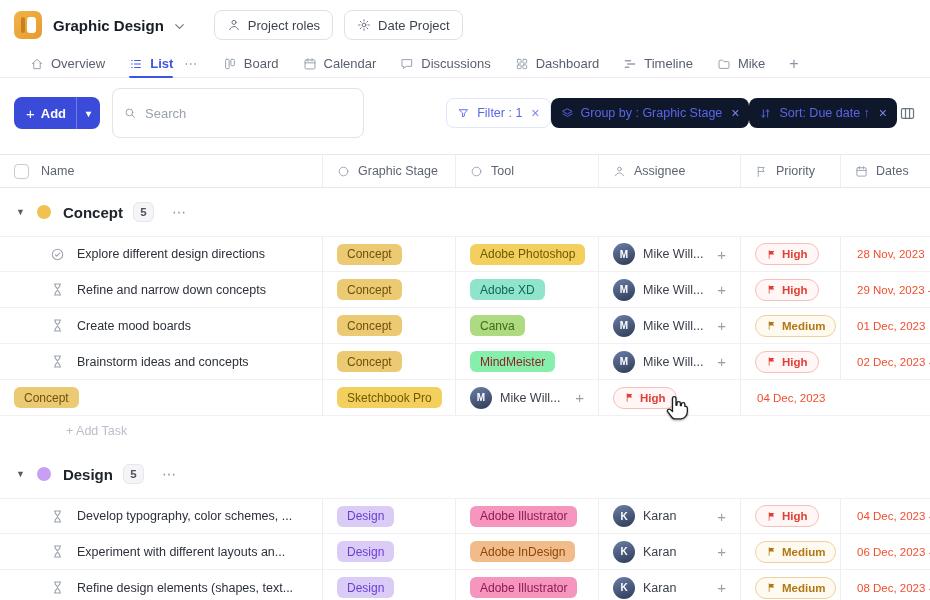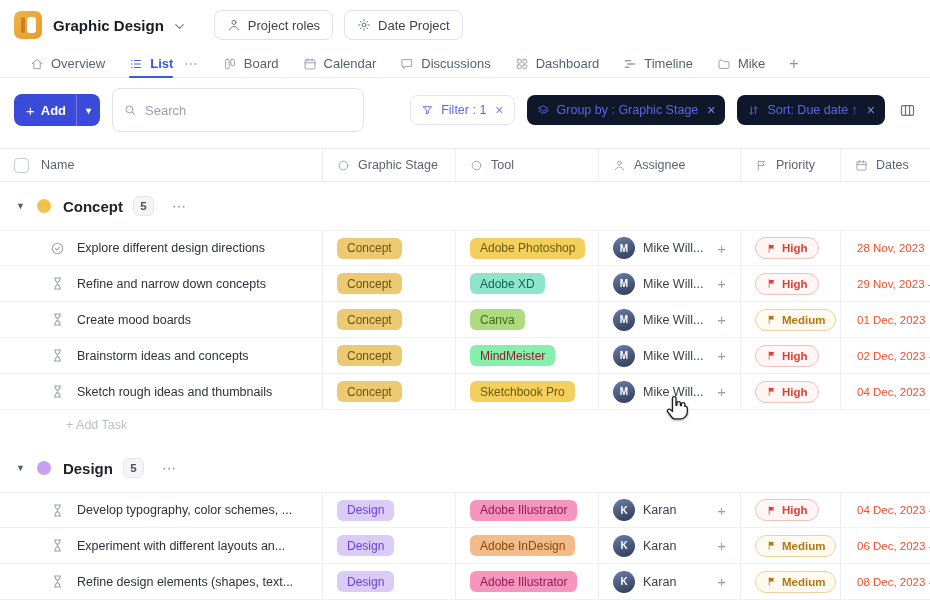--- a/index.html
+++ b/index.html
@@ -29,24 +29,24 @@
   .tab.active::after { content:""; position:absolute; left:0; right:0; bottom:-1px; height:2.5px; background:#3d56df; border-radius:2px; }
   .tab-dots { color:#8a93a5; margin-left:-13px; letter-spacing:1.5px; cursor:pointer; }
   .tab-add { color:#8a93a5; font-size:16px; cursor:pointer; }
 
   
   .toolbar { display:flex; align-items:center; padding:10px 14px 8px; gap:12px; }
   .addbtn { display:flex; align-items:stretch; height:32px; border-radius:8px; overflow:hidden; background:#3a4ad9; color:#fff; font-size:13px; font-weight:600; cursor:pointer; flex:none; }
   .addbtn .main { display:flex; align-items:center; gap:6px; padding:0 10px 0 12px; }
   .addbtn .pl { font-size:15px; font-weight:500; }
   .addbtn .caret { display:flex; align-items:center; padding:0 9px; border-left:1px solid rgba(255,255,255,.28); font-size:10px; }
-  .search { display:flex; align-items:center; gap:8px; width:252px; height:44px; border:1px solid #e2e3e9; border-radius:8px; padding:0 10px; color:#9aa1ae; }
+  .search { display:flex; align-items:center; gap:8px; width:252px; height:50px; border:1px solid #e2e3e9; border-radius:8px; padding:0 10px; color:#9aa1ae; }
   .search input { border:0; outline:0; flex:1; min-width:0; font-family:"Liberation Sans",sans-serif; font-size:13px; color:#2b3038; background:transparent; }
   .search input::placeholder { color:#9aa1ae; }
-  .chips { display:flex; align-items:center; gap:12px; margin-left:auto; }
+  .chips { display:flex; align-items:center; margin-left:auto; }
   .chip { display:flex; align-items:center; gap:7px; height:30px; padding:0 10px; border-radius:8px; font-size:12.5px; color:#5a66e8; white-space:nowrap; cursor:pointer; }
   .chip .x { font-size:14px; color:#7d86ec; margin-left:2px; }
   .chip.outline { background:#fff; border:1px solid #e2e6fb; }
   .chip.fill { background:#0f172a; }
   .colsbtn { color:#6a7280; display:flex; margin-left:2px; cursor:pointer; flex:none; }
 
   
   .table { width:1025px; font-size:12.5px; margin-top:8px; }
   .rg { display:grid; grid-template-columns:322px 133px 143px 142px 100px 185px; }
   .rg > * + * { border-left:1px solid #eeeef2; }
@@ -468,28 +468,20 @@
                 </svg>
                 <span>High</span>
               </span>
             </div>
           <div class="cell date-cell">
               <span class="date">02 Dec, 2023 -</span>
             </div>
         </div>
 
         <div class="row rg">
-          <div class="cell name-cell">
-              <span class="sicon">
-                <svg class="ic" width="15" height="15">
-                  <use href="#i-hour"></use>
-                </svg>
-              </span>
-              <span class="tname">Sketch rough ideas and thumbnails</span>
-            </div>
           <div class="cell">
               <span class="badge" style="background: rgb(236, 202, 116); color: rgb(110, 82, 8);">Concept</span>
             </div>
           <div class="cell">
               <span class="badge" style="background: rgb(243, 207, 93); color: rgb(110, 90, 2);">Sketchbook Pro</span>
             </div>
           <div class="cell assignee-cell">
               <span class="avatar">M</span>
               <span class="aname">Mike Will...</span>
               <span class="aplus">+</span>

